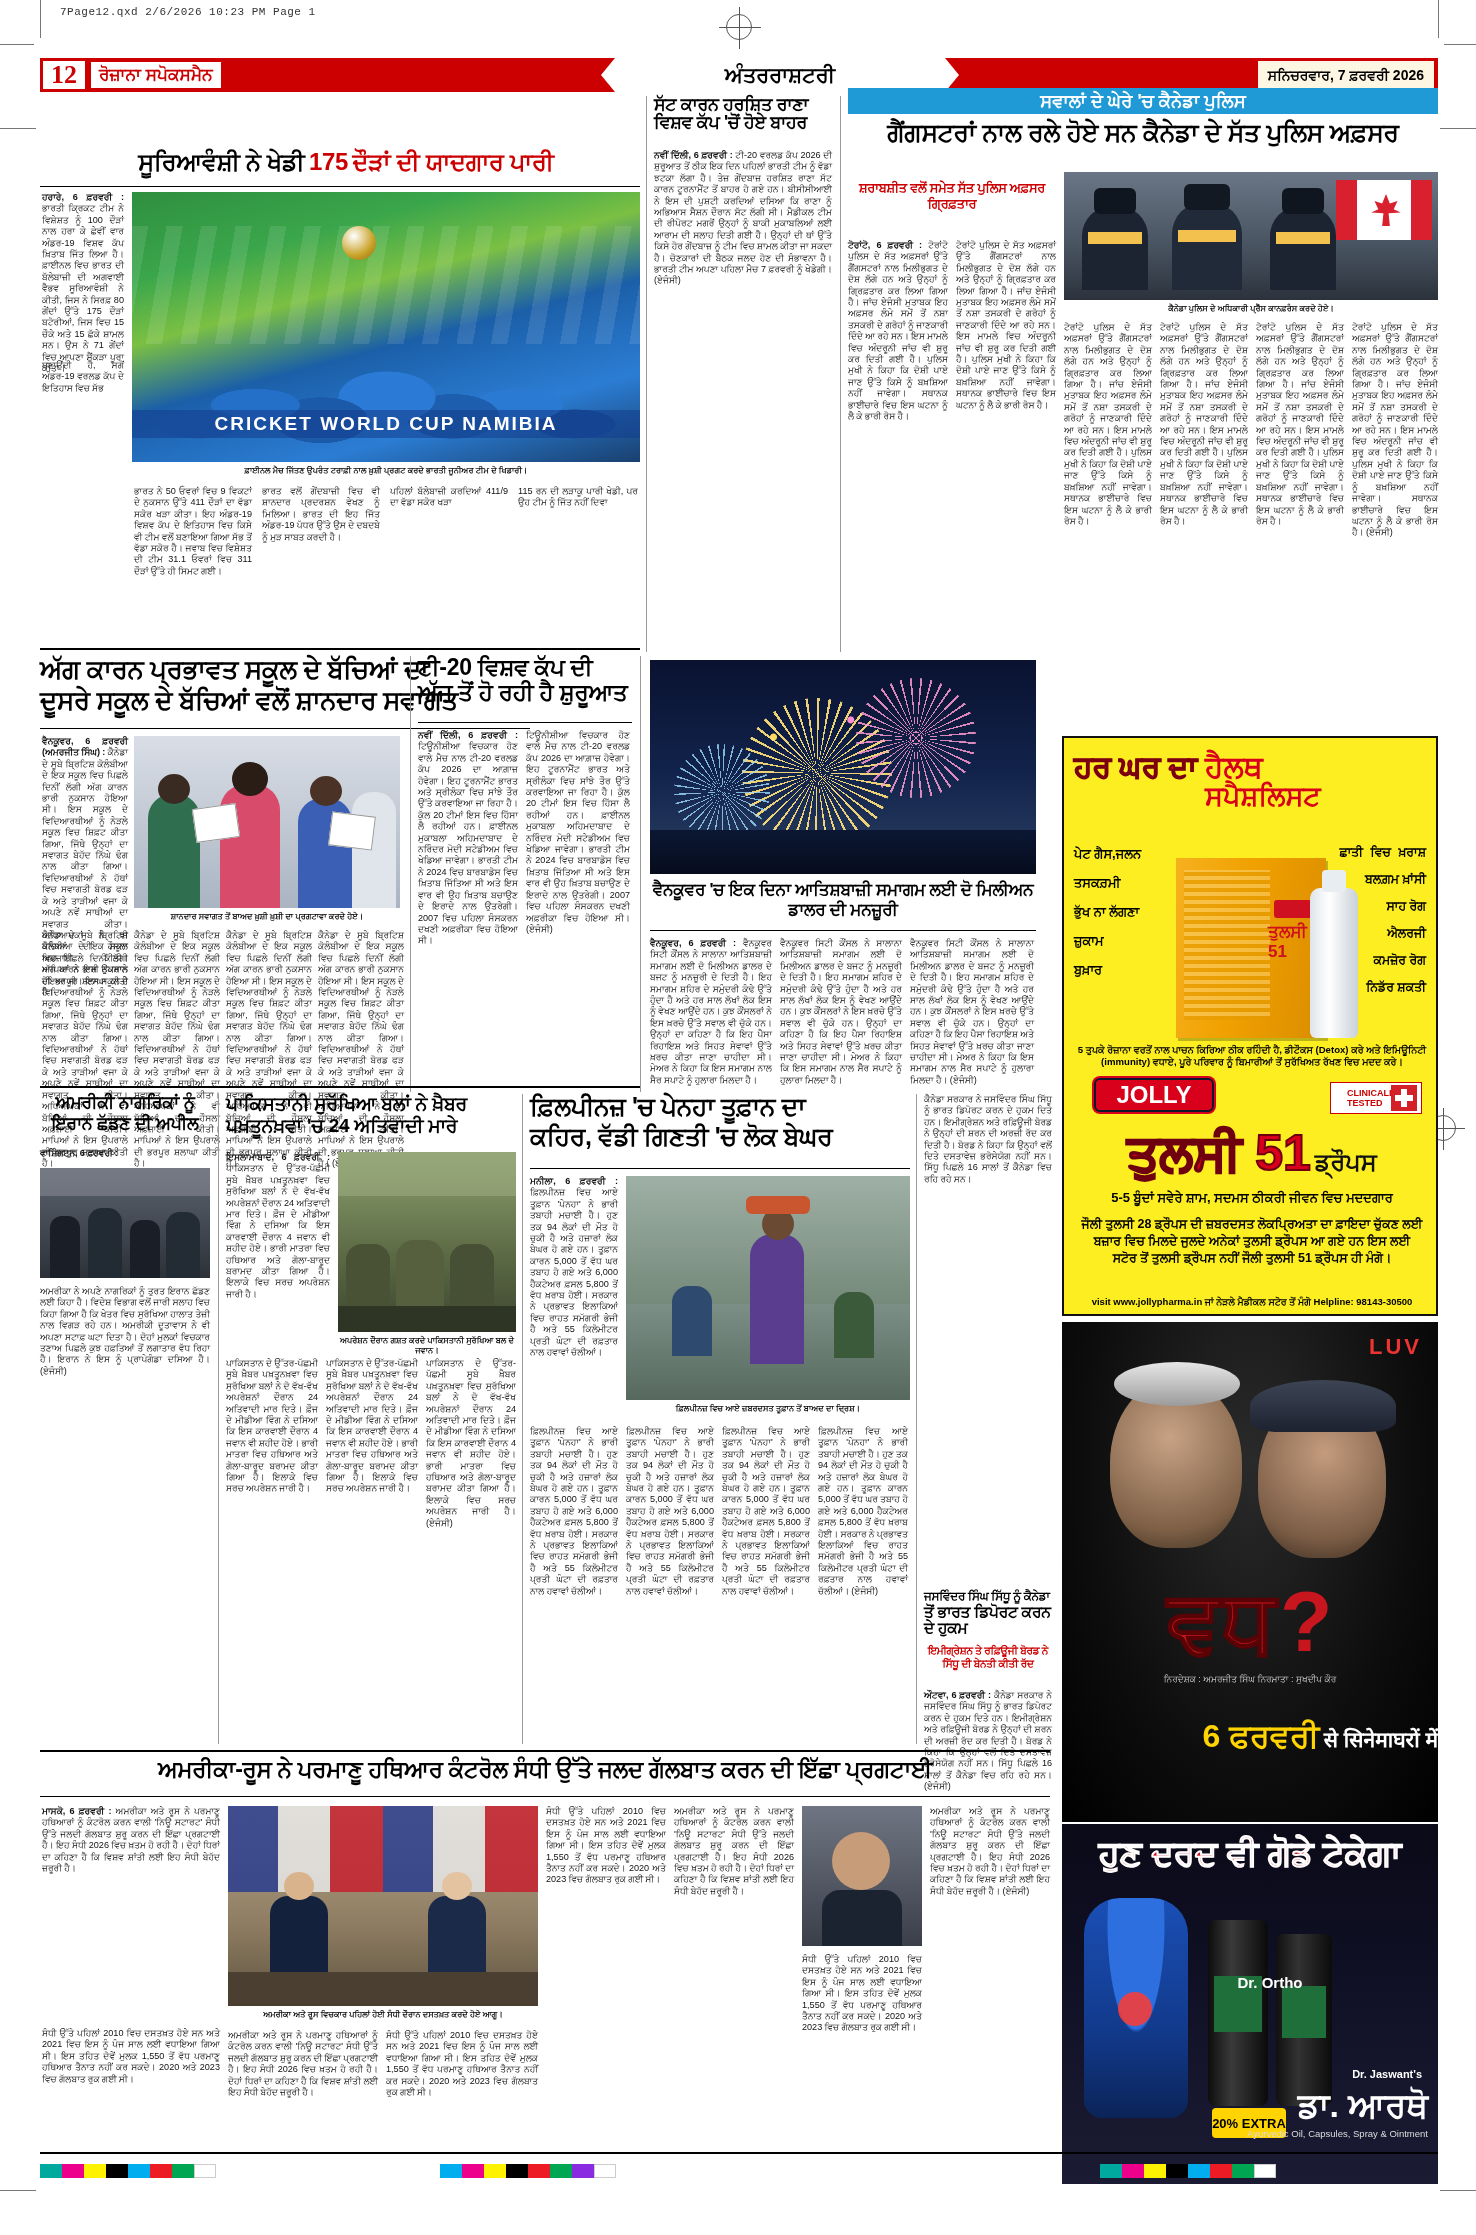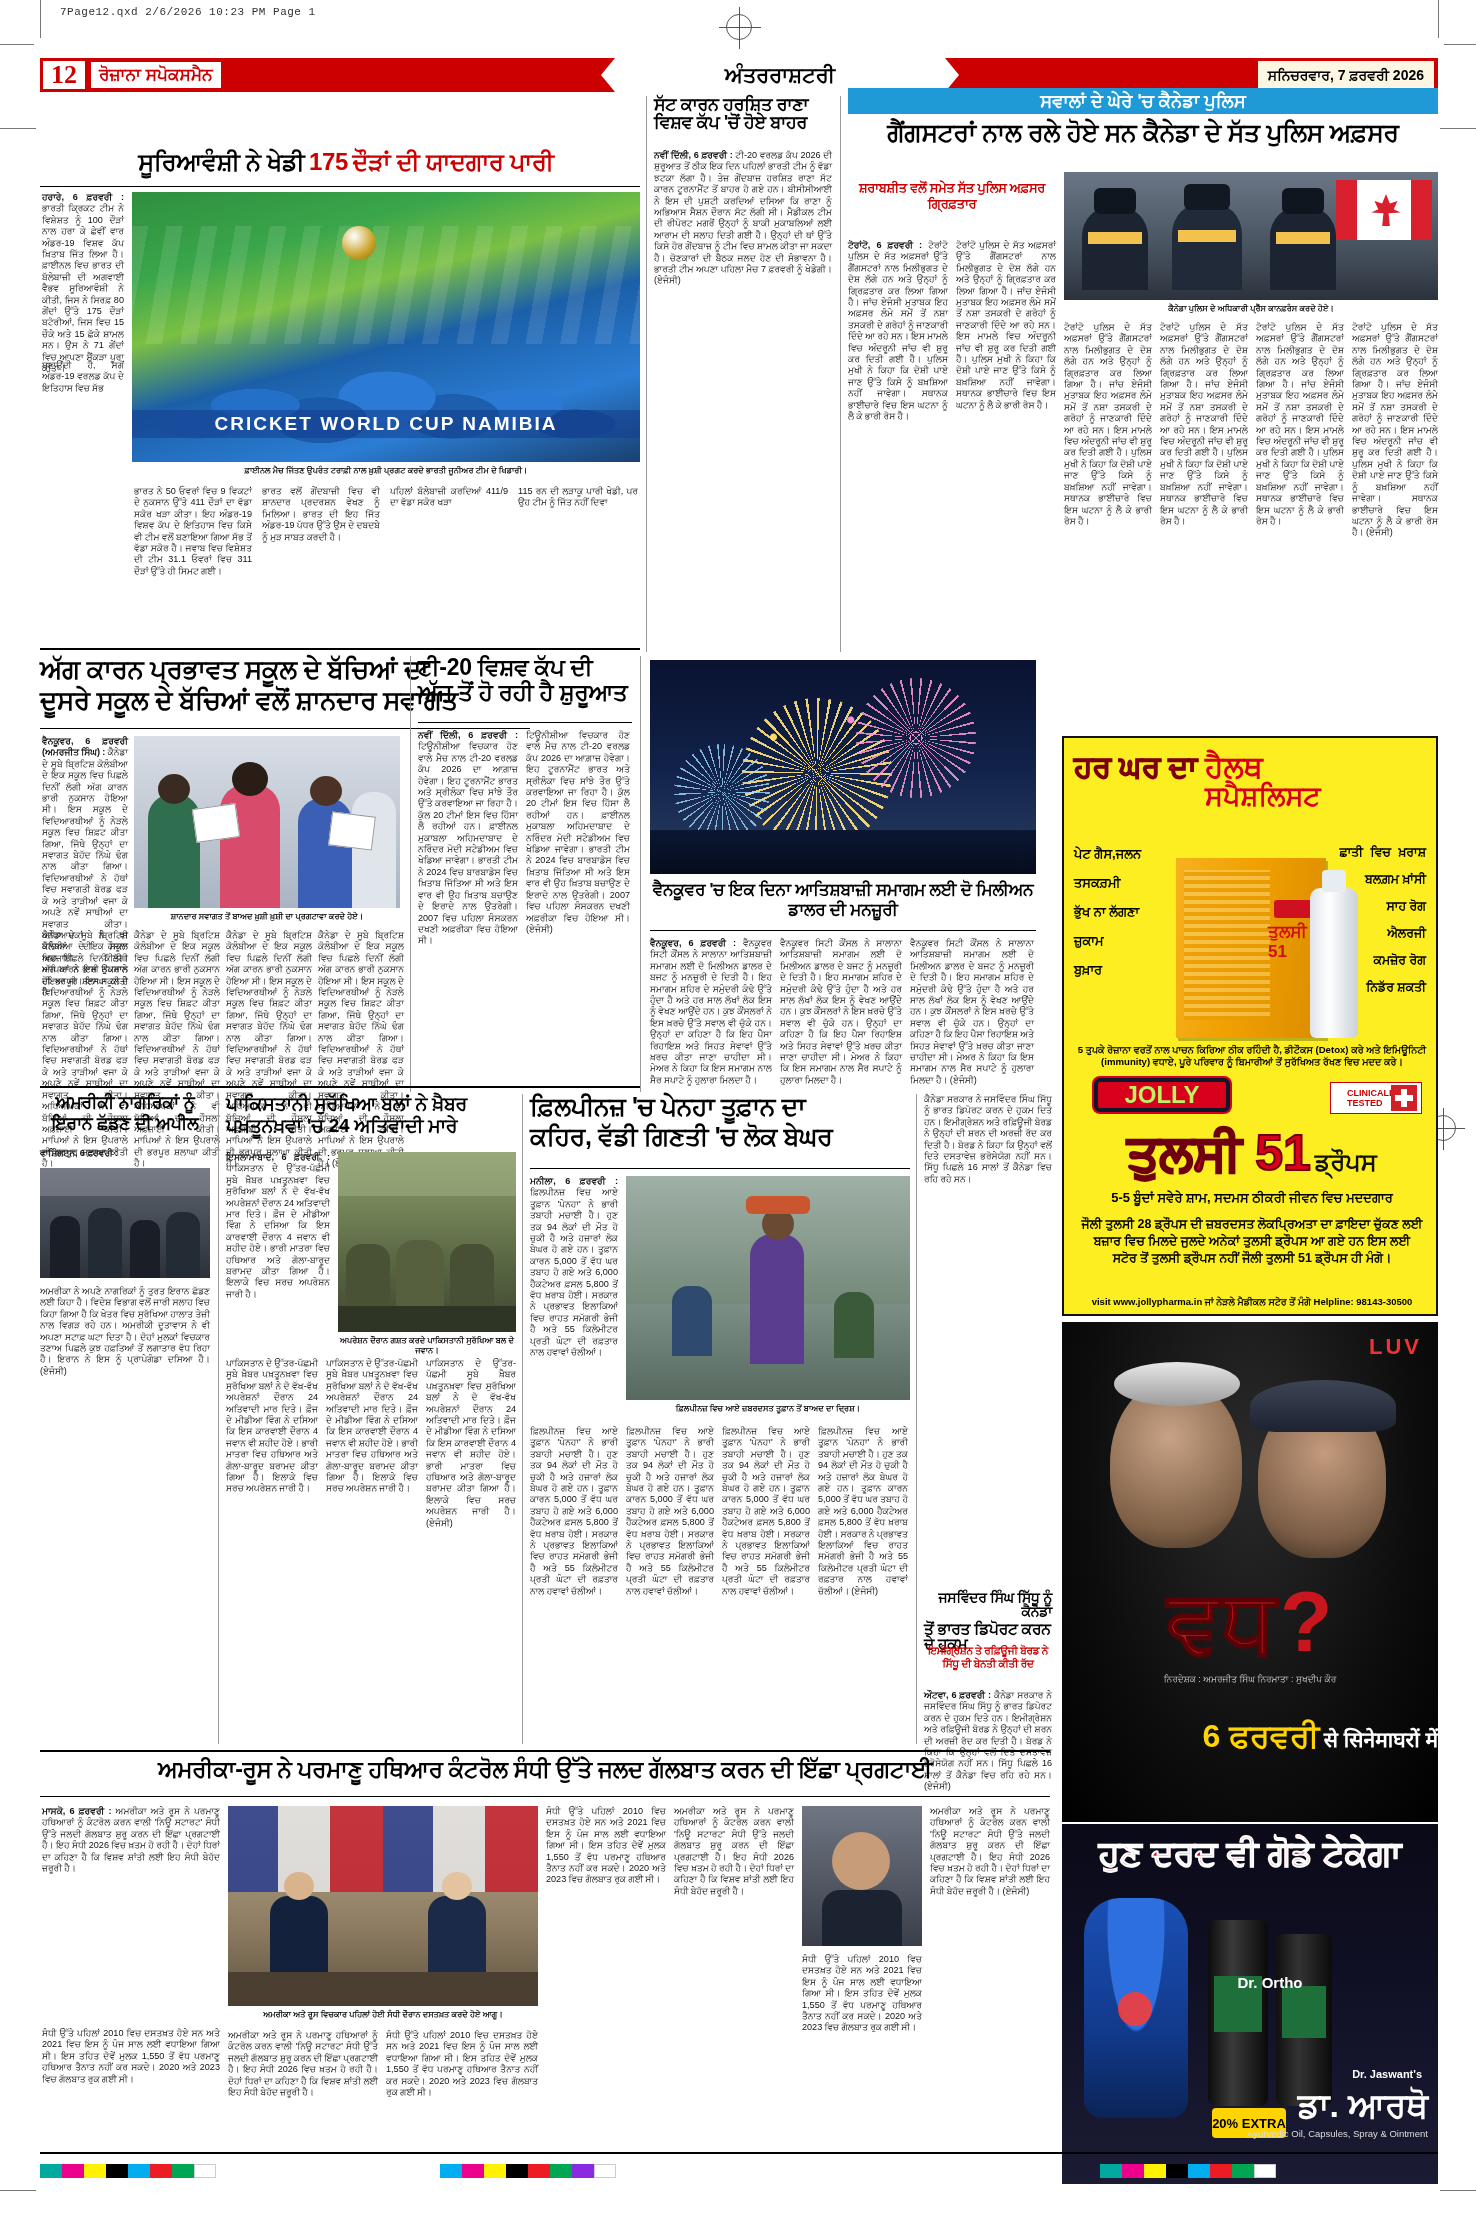--- a/index.html
+++ b/index.html
@@ -342,23 +342,23 @@
     <div style="position:absolute;left:10px;top:306px;width:356px;font-size:9.6px;line-height:12px;text-align:center;font-weight:bold;">5 ਤੁਪਕੇ ਰੋਜ਼ਾਨਾ ਵਰਤੋਂ ਨਾਲ ਪਾਚਨ ਕਿਰਿਆ ਠੀਕ ਰਹਿੰਦੀ ਹੈ, ਡੀਟੌਕਸ (Detox) ਕਰੇ ਅਤੇ ਇਮਿਊਨਿਟੀ (immunity) ਵਧਾਏ, ਪੂਰੇ ਪਰਿਵਾਰ ਨੂੰ ਬਿਮਾਰੀਆਂ ਤੋਂ ਸੁਰੱਖਿਅਤ ਰੱਖਣ ਵਿਚ ਮਦਦ ਕਰੇ।</div>
 
     <div style="position:absolute;right:14px;top:344px;width:92px;height:32px;background:#fff;border:1px solid #c00;display:flex;align-items:center;">
       <span style="color:#c00;font-size:9px;font-weight:bold;line-height:10px;padding-left:16px;width:60px;">CLINICALLY TESTED</span>
       <span style="width:26px;height:26px;background:#d32028;position:relative;display:inline-block;">
         <i style="position:absolute;left:10px;top:4px;width:6px;height:18px;background:#fff;"></i>
         <i style="position:absolute;left:4px;top:10px;width:18px;height:6px;background:#fff;"></i>
       </span>
     </div>
 
-    <div style="position:absolute;left:30px;top:340px;width:136px;height:34px;background:#d9001b;color:#bef264;
+    <div style="position:absolute;left:30px;top:340px;width:120px;height:34px;background:#d9001b;color:#ffffff;
          font-size:24px;font-weight:bold;display:flex;align-items:center;justify-content:center;border-radius:6px;
-         border:4px solid #0f172a;box-shadow:0 0 0 2px #d9001b;">JOLLY</div>
+         border:2px solid #0f172a;box-shadow:0 0 0 2px #d9001b;">JOLLY</div>
 
     <div style="position:absolute;left:10px;top:386px;width:356px;display:flex;align-items:baseline;justify-content:center;gap:4px;">
       <span style="color:#d9001b;font-size:50px;font-weight:bold;-webkit-text-stroke:2px #6e0010;">ਤੁਲਸੀ 51</span>
       <span style="color:#111;font-size:24px;font-weight:bold;">ਡ੍ਰੌਪਸ</span>
     </div>
 
     <div style="position:absolute;left:10px;top:452px;width:356px;text-align:center;font-size:13px;font-weight:bold;">5-5 ਬੂੰਦਾਂ ਸਵੇਰੇ ਸ਼ਾਮ, ਸਦਮਸ ਠੀਕਰੀ ਜੀਵਨ ਵਿਚ ਮਦਦਗਾਰ</div>
 
     <div style="position:absolute;left:10px;top:478px;width:356px;text-align:center;font-size:12.5px;font-weight:bold;line-height:17px;">
       <div>ਜੌਲੀ ਤੁਲਸੀ 28 ਡ੍ਰੌਪਸ ਦੀ ਜ਼ਬਰਦਸਤ ਲੋਕਪ੍ਰਿਅਤਾ ਦਾ ਫ਼ਾਇਦਾ ਚੁੱਕਣ ਲਈ</div>
@@ -438,21 +438,21 @@
   <div class="col-text" style="position:absolute;left:722px;top:1426px;width:88px;">ਫ਼ਿਲਪੀਨਜ਼ ਵਿਚ ਆਏ ਤੂਫ਼ਾਨ 'ਪੇਨਹਾ' ਨੇ ਭਾਰੀ ਤਬਾਹੀ ਮਚਾਈ ਹੈ। ਹੁਣ ਤਕ 94 ਲੋਕਾਂ ਦੀ ਮੌਤ ਹੋ ਚੁਕੀ ਹੈ ਅਤੇ ਹਜ਼ਾਰਾਂ ਲੋਕ ਬੇਘਰ ਹੋ ਗਏ ਹਨ। ਤੂਫ਼ਾਨ ਕਾਰਨ 5,000 ਤੋਂ ਵੱਧ ਘਰ ਤਬਾਹ ਹੋ ਗਏ ਅਤੇ 6,000 ਹੈਕਟੇਅਰ ਫ਼ਸਲ 5,800 ਤੋਂ ਵੱਧ ਖ਼ਰਾਬ ਹੋਈ। ਸਰਕਾਰ ਨੇ ਪ੍ਰਭਾਵਤ ਇਲਾਕਿਆਂ ਵਿਚ ਰਾਹਤ ਸਮੱਗਰੀ ਭੇਜੀ ਹੈ ਅਤੇ 55 ਕਿਲੋਮੀਟਰ ਪ੍ਰਤੀ ਘੰਟਾ ਦੀ ਰਫ਼ਤਾਰ ਨਾਲ ਹਵਾਵਾਂ ਚੱਲੀਆਂ।</div>
   <div class="col-text" style="position:absolute;left:818px;top:1426px;width:90px;">
     <span>ਫ਼ਿਲਪੀਨਜ਼ ਵਿਚ ਆਏ ਤੂਫ਼ਾਨ 'ਪੇਨਹਾ' ਨੇ ਭਾਰੀ ਤਬਾਹੀ ਮਚਾਈ ਹੈ। ਹੁਣ ਤਕ 94 ਲੋਕਾਂ ਦੀ ਮੌਤ ਹੋ ਚੁਕੀ ਹੈ ਅਤੇ ਹਜ਼ਾਰਾਂ ਲੋਕ ਬੇਘਰ ਹੋ ਗਏ ਹਨ। ਤੂਫ਼ਾਨ ਕਾਰਨ 5,000 ਤੋਂ ਵੱਧ ਘਰ ਤਬਾਹ ਹੋ ਗਏ ਅਤੇ 6,000 ਹੈਕਟੇਅਰ ਫ਼ਸਲ 5,800 ਤੋਂ ਵੱਧ ਖ਼ਰਾਬ ਹੋਈ। ਸਰਕਾਰ ਨੇ ਪ੍ਰਭਾਵਤ ਇਲਾਕਿਆਂ ਵਿਚ ਰਾਹਤ ਸਮੱਗਰੀ ਭੇਜੀ ਹੈ ਅਤੇ 55 ਕਿਲੋਮੀਟਰ ਪ੍ਰਤੀ ਘੰਟਾ ਦੀ ਰਫ਼ਤਾਰ ਨਾਲ ਹਵਾਵਾਂ ਚੱਲੀਆਂ।</span>
     <span>(ਏਜੰਸੀ)</span>
   </div>
 
   <div class="vrule" style="left:916px;top:1094px;height:650px;"></div>
   <div class="col-text" style="position:absolute;left:924px;top:1094px;width:128px;">ਕੈਨੇਡਾ ਸਰਕਾਰ ਨੇ ਜਸਵਿੰਦਰ ਸਿੰਘ ਸਿੱਧੂ ਨੂੰ ਭਾਰਤ ਡਿਪੋਰਟ ਕਰਨ ਦੇ ਹੁਕਮ ਦਿਤੇ ਹਨ। ਇਮੀਗ੍ਰੇਸ਼ਨ ਅਤੇ ਰਫ਼ਿਊਜੀ ਬੋਰਡ ਨੇ ਉਨ੍ਹਾਂ ਦੀ ਸ਼ਰਨ ਦੀ ਅਰਜ਼ੀ ਰੱਦ ਕਰ ਦਿਤੀ ਹੈ। ਬੋਰਡ ਨੇ ਕਿਹਾ ਕਿ ਉਨ੍ਹਾਂ ਵਲੋਂ ਦਿਤੇ ਦਸਤਾਵੇਜ਼ ਭਰੋਸੇਯੋਗ ਨਹੀਂ ਸਨ। ਸਿੱਧੂ ਪਿਛਲੇ 16 ਸਾਲਾਂ ਤੋਂ ਕੈਨੇਡਾ ਵਿਚ ਰਹਿ ਰਹੇ ਸਨ।</div>
 
   <div style="position:absolute;left:924px;top:1590px;width:128px;">
-    <div class="hl" style="font-size:14px;text-align:right;">ਜਸਵਿੰਦਰ ਸਿੰਘ ਸਿੱਧੂ ਨੂੰ ਕੈਨੇਡਾ</div>
+    <div class="hl" style="font-size:12px;">ਜਸਵਿੰਦਰ ਸਿੰਘ ਸਿੱਧੂ ਨੂੰ ਕੈਨੇਡਾ</div>
     <div class="hl" style="font-size:15.5px;margin-top:2px;">ਤੋਂ ਭਾਰਤ ਡਿਪੋਰਟ ਕਰਨ ਦੇ ਹੁਕਮ</div>
   </div>
   <div class="hl" style="position:absolute;left:924px;top:1644px;width:128px;font-size:10.5px;color:#cc0000;line-height:13px;text-align:center;">ਇਮੀਗ੍ਰੇਸ਼ਨ ਤੇ ਰਫ਼ਿਊਜੀ ਬੋਰਡ ਨੇ ਸਿੱਧੂ ਦੀ ਬੇਨਤੀ ਕੀਤੀ ਰੱਦ</div>
   <div class="col-text" style="position:absolute;left:924px;top:1690px;width:128px;">
     <span class="dateline">ਔਟਵਾ, 6 ਫ਼ਰਵਰੀ :</span>
     <span>ਕੈਨੇਡਾ ਸਰਕਾਰ ਨੇ ਜਸਵਿੰਦਰ ਸਿੰਘ ਸਿੱਧੂ ਨੂੰ ਭਾਰਤ ਡਿਪੋਰਟ ਕਰਨ ਦੇ ਹੁਕਮ ਦਿਤੇ ਹਨ। ਇਮੀਗ੍ਰੇਸ਼ਨ ਅਤੇ ਰਫ਼ਿਊਜੀ ਬੋਰਡ ਨੇ ਉਨ੍ਹਾਂ ਦੀ ਸ਼ਰਨ ਦੀ ਅਰਜ਼ੀ ਰੱਦ ਕਰ ਦਿਤੀ ਹੈ। ਬੋਰਡ ਨੇ ਕਿਹਾ ਕਿ ਉਨ੍ਹਾਂ ਵਲੋਂ ਦਿਤੇ ਦਸਤਾਵੇਜ਼ ਭਰੋਸੇਯੋਗ ਨਹੀਂ ਸਨ। ਸਿੱਧੂ ਪਿਛਲੇ 16 ਸਾਲਾਂ ਤੋਂ ਕੈਨੇਡਾ ਵਿਚ ਰਹਿ ਰਹੇ ਸਨ।</span>
     <span>(ਏਜੰਸੀ)</span>
   </div>
 
   <div class="ad ad-movie" style="left:1062px;top:1322px;width:376px;height:500px;">

